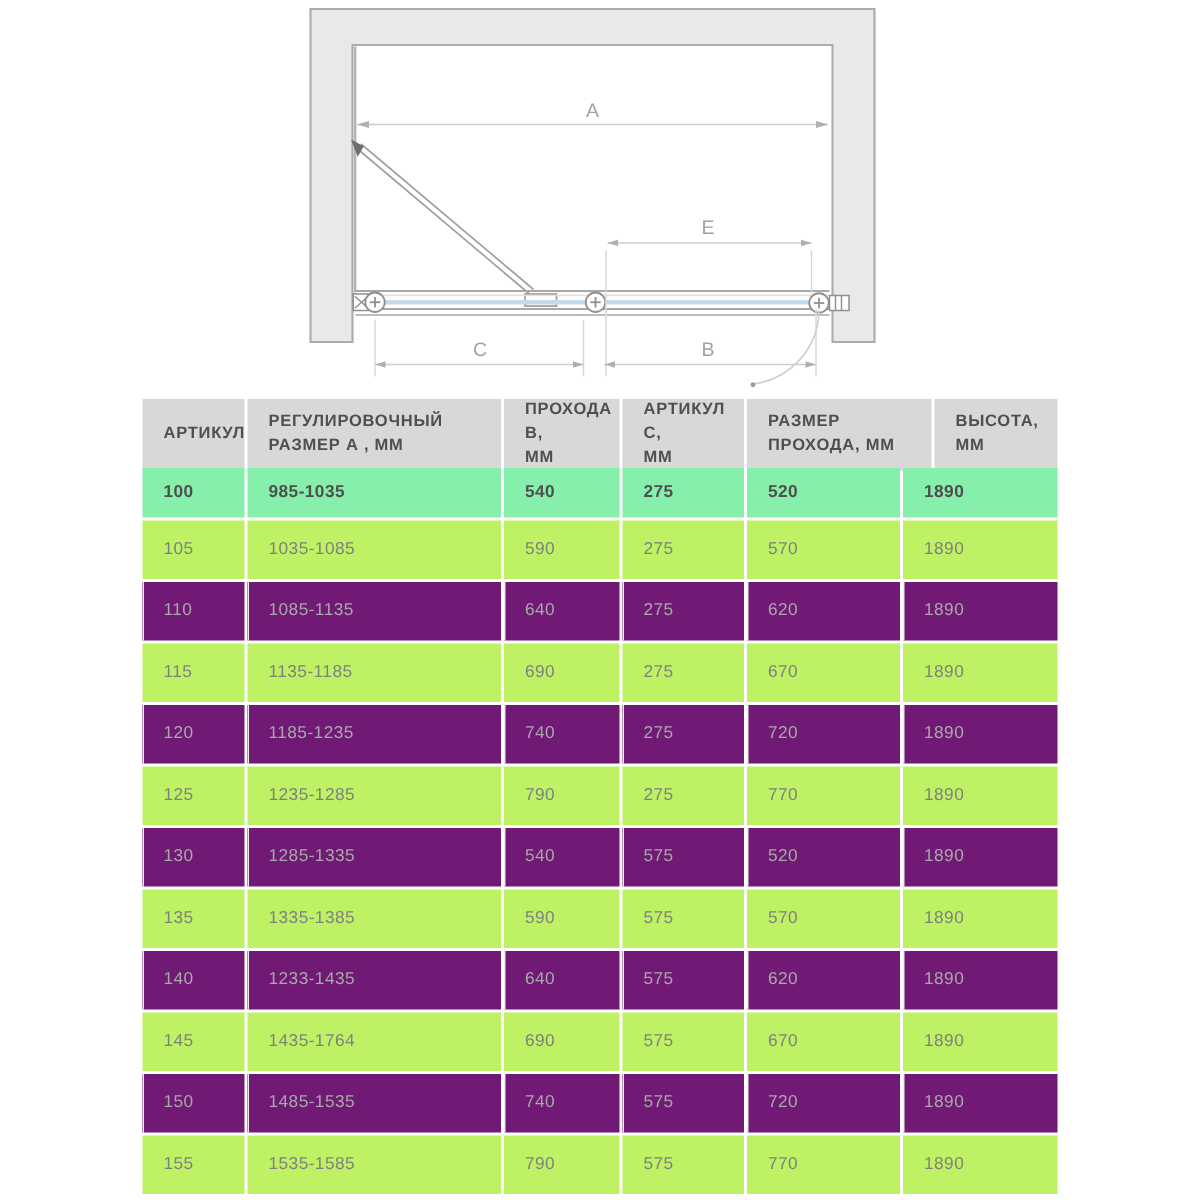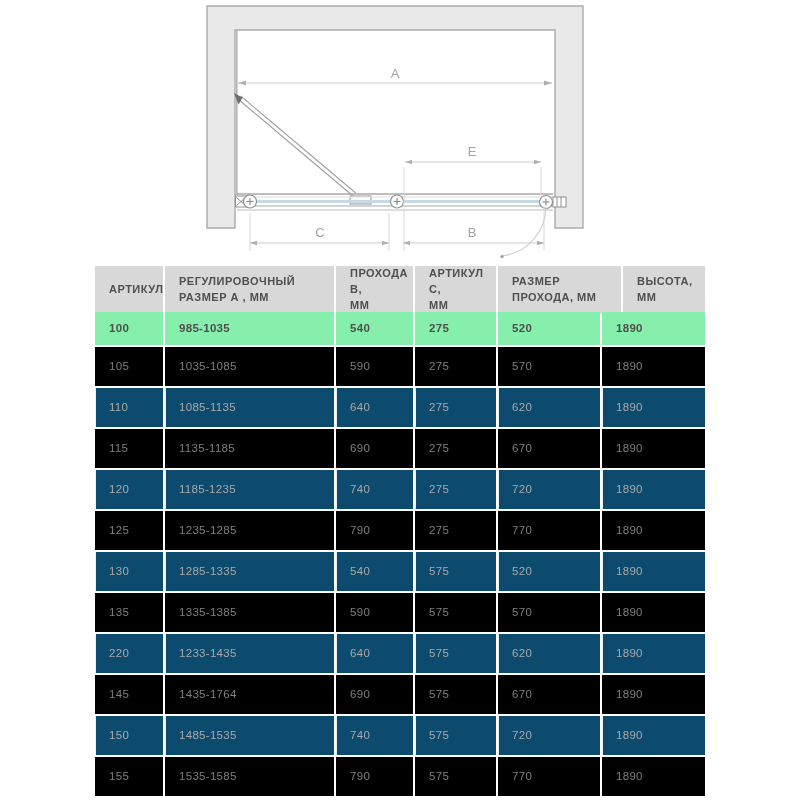--- a/index.html
+++ b/index.html
@@ -19,22 +19,22 @@
   .cell {
     display:flex; flex-direction:column; justify-content:center;
     padding-left:14px; box-sizing:border-box;
     font-size:11.5px; letter-spacing:0.3px; line-height:1.45;
   }
   .thead .cell {
     background:#d8d8d8; color:#4f4f4f; font-weight:bold;
     font-size:11px; letter-spacing:0.5px;
   }
   .trow.first .cell { background:#86efac; color:#4f4f4f; font-weight:bold; }
-  .trow.odd  .cell { background:#000000; color:#7f7f7f; }
-  .trow.even .cell { background:#0c4a6e; color:#a9a9a9; box-shadow:inset 1px 0 0 #ededed; }
+  .trow.odd  .cell { background:#bef264; color:#7f7f7f; }
+  .trow.even .cell { background:#701a75; color:#a9a9a9; box-shadow:inset 1px 0 0 #ededed; }
   text.dim-label { font-family:"Liberation Sans", sans-serif; font-size:13px; fill:#a2a2a2; }
 </style>
 </head>
 <body>
 
 <svg id="diagram" width="800" height="264" viewBox="0 0 800 264">
 
   <path d="M207,228 L207,6 L583,6 L583,228 L555,228 L555,30 L235,30 L235,228 Z" fill="#e9e9e9" stroke="#ababab" stroke-width="1.4"></path>
 
   <line x1="236.8" y1="31" x2="236.8" y2="195" stroke="#b5b5b5" stroke-width="1.6"></line>
@@ -201,21 +201,21 @@
   </div>
     <div class="trow odd">
     <div class="cell">135</div>
     <div class="cell">1335-1385</div>
     <div class="cell">590</div>
     <div class="cell">575</div>
     <div class="cell">570</div>
     <div class="cell">1890</div>
   </div>
     <div class="trow even">
-    <div class="cell">220</div>
+    <div class="cell">140</div>
     <div class="cell">1233-1435</div>
     <div class="cell">640</div>
     <div class="cell">575</div>
     <div class="cell">620</div>
     <div class="cell">1890</div>
   </div>
     <div class="trow odd">
     <div class="cell">145</div>
     <div class="cell">1435-1764</div>
     <div class="cell">690</div>

